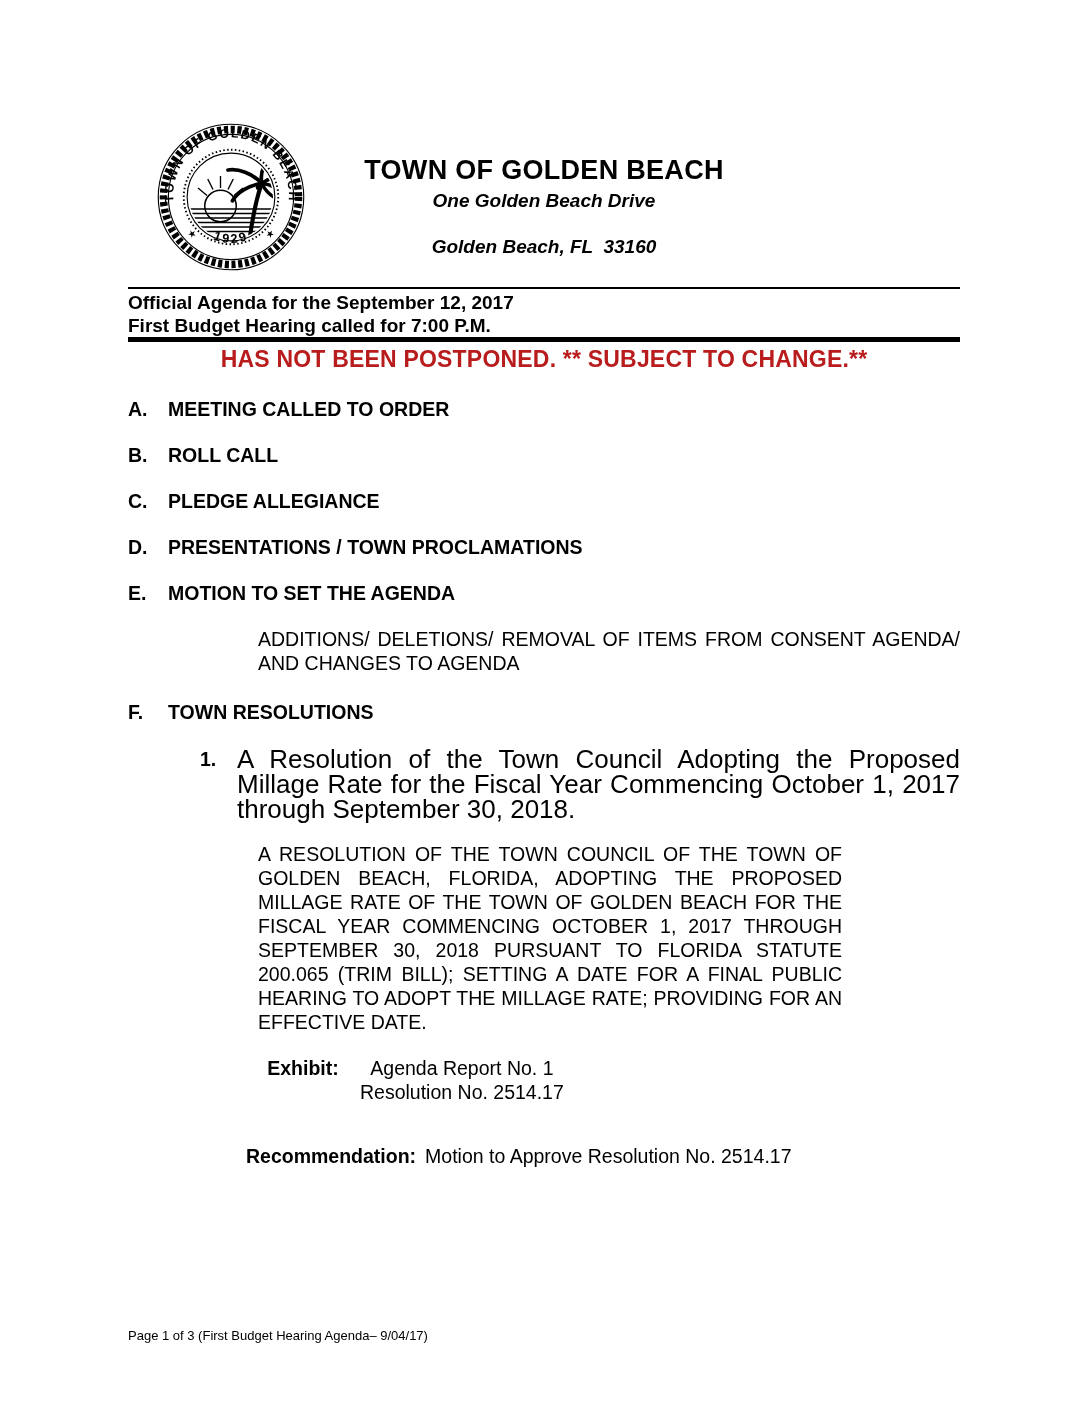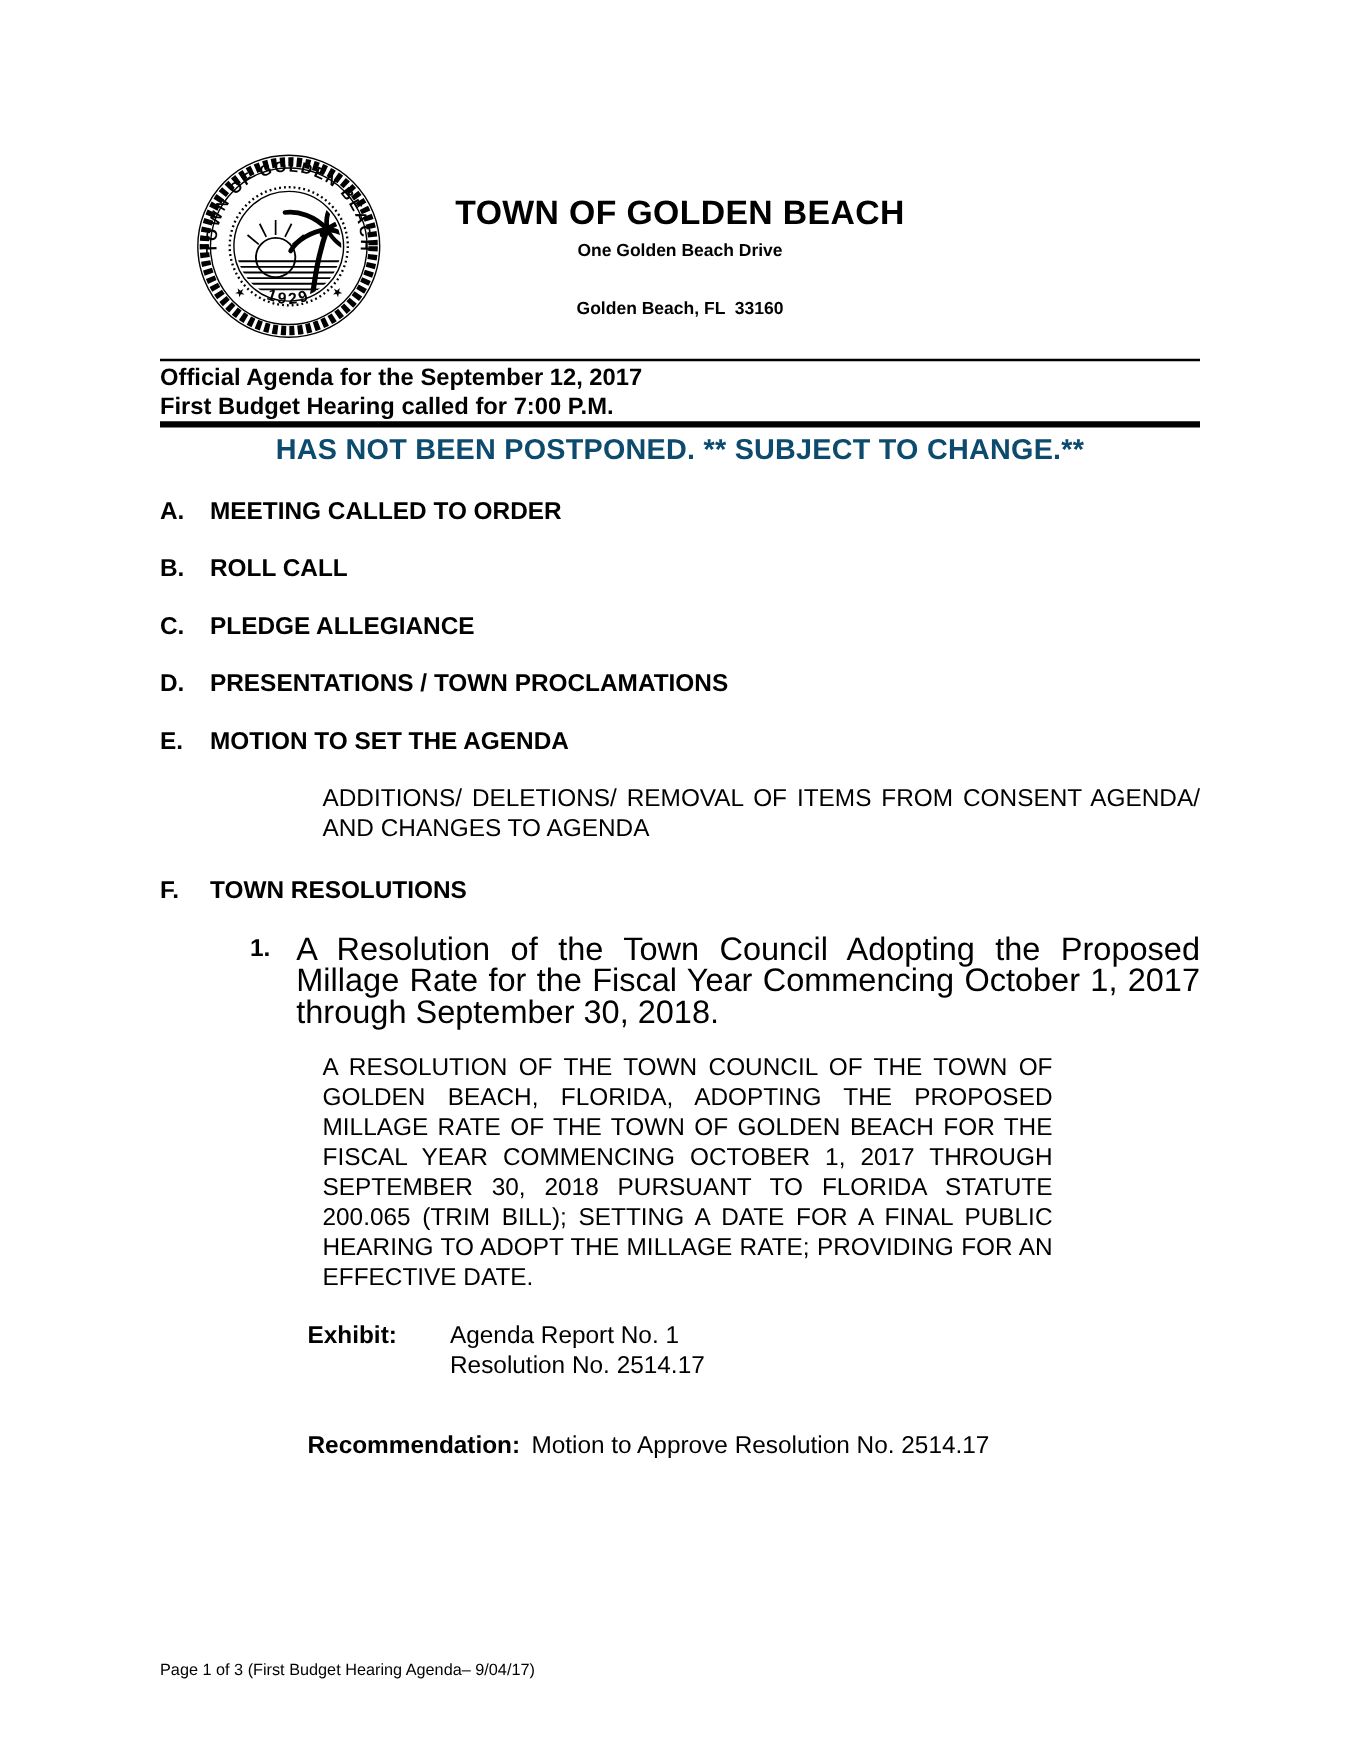--- a/index.html
+++ b/index.html
@@ -14,21 +14,21 @@
     box-sizing:border-box;
     width:1088px; height:1408px;
     padding:0 128px;
     position:relative;
   }
   
   .header { position:relative; height:287px; }
   .seal { position:absolute; left:28px; top:122px; width:150px; height:150px; }
   .org { position:absolute; left:0; right:0; top:155px; text-align:center; }
   .org-name { font-size:27px; font-weight:bold; line-height:30px; letter-spacing:0.3px; }
-  .org-addr { font-size:14px; font-weight:bold; line-height:23px; }
+  .org-addr { font-size:19px; font-weight:bold; line-height:23px;font-style:italic; }
   .org-addr.first { margin-top:4px; }
   .pre { white-space:pre-wrap;margin-top:23px; }
   .thin-rule  { border-top:2px solid #000; height:0; }
   .agenda-head { text-align:left; padding-top:3px; font-size:19px; font-weight:bold; line-height:22.5px; }
   .thick-rule { height:5px; background:#000; }
   .notice { margin-top:4px; text-align:center; font-size:23px; font-weight:bold; line-height:27px; letter-spacing:0.2px; }
   
   .items { margin-top:25px; }
   .item { display:flex; font-weight:bold; font-size:19.5px; line-height:22px; margin-bottom:24px; }
   .item-letter { flex:none; width:40px; }
@@ -39,21 +39,21 @@
     margin-top:-1px; margin-bottom:26px;
   }
   
   .res-title { display:flex; margin-left:72px; margin-top:24px; }
   .res-num { flex:none; width:37px; font-weight:bold; font-size:19.5px; line-height:25px; }
   .res-title-text { width:723px; font-weight:normal; font-size:26px; line-height:25px; text-align:justify; }
   .res-body {
     margin-top:20px; margin-left:130px; width:584px;
     font-size:19.5px; line-height:24px; text-align:justify;
   }
-  .kv { display:flex; margin-left:118px; font-size:19.5px; line-height:24px; }
+  .kv { display:flex; margin-left:118px; font-size:19.5px; line-height:24px;text-align:center; }
   .kv.exhibit { margin-top:22px; }
   .kv.sponsor { margin-top:26px; }
   .kv-label { flex:none; width:114px; font-weight:bold; }
   .rec { margin-left:118px; margin-top:40px; font-size:19.5px; line-height:24px; }
   .rec-label { font-weight:bold; padding-right:9px; }
   
   .footer { position:absolute; left:128px; top:1328px; font-size:13px; line-height:16px; }
 </style>
 </head>
 <body>
@@ -127,21 +127,21 @@
 
   <div class="thin-rule"></div>
 
   <div class="agenda-head">
     <div>Official Agenda for the September 12, 2017</div>
     <div>First Budget Hearing called for 7:00 P.M.</div>
   </div>
 
   <div class="thick-rule"></div>
 
-  <div class="notice" style="color: #0c4a6e;">HAS NOT BEEN POSTPONED. ** SUBJECT TO CHANGE.**</div>
+  <div class="notice" style="color: #b91c1c;">HAS NOT BEEN POSTPONED. ** SUBJECT TO CHANGE.**</div>
 
   <div class="items">
     <div class="item">
       <span class="item-letter">A.</span>
       <span class="item-title">MEETING CALLED TO ORDER</span>
     </div>
     <div class="item">
       <span class="item-letter">B.</span>
       <span class="item-title">ROLL CALL</span>
     </div>

